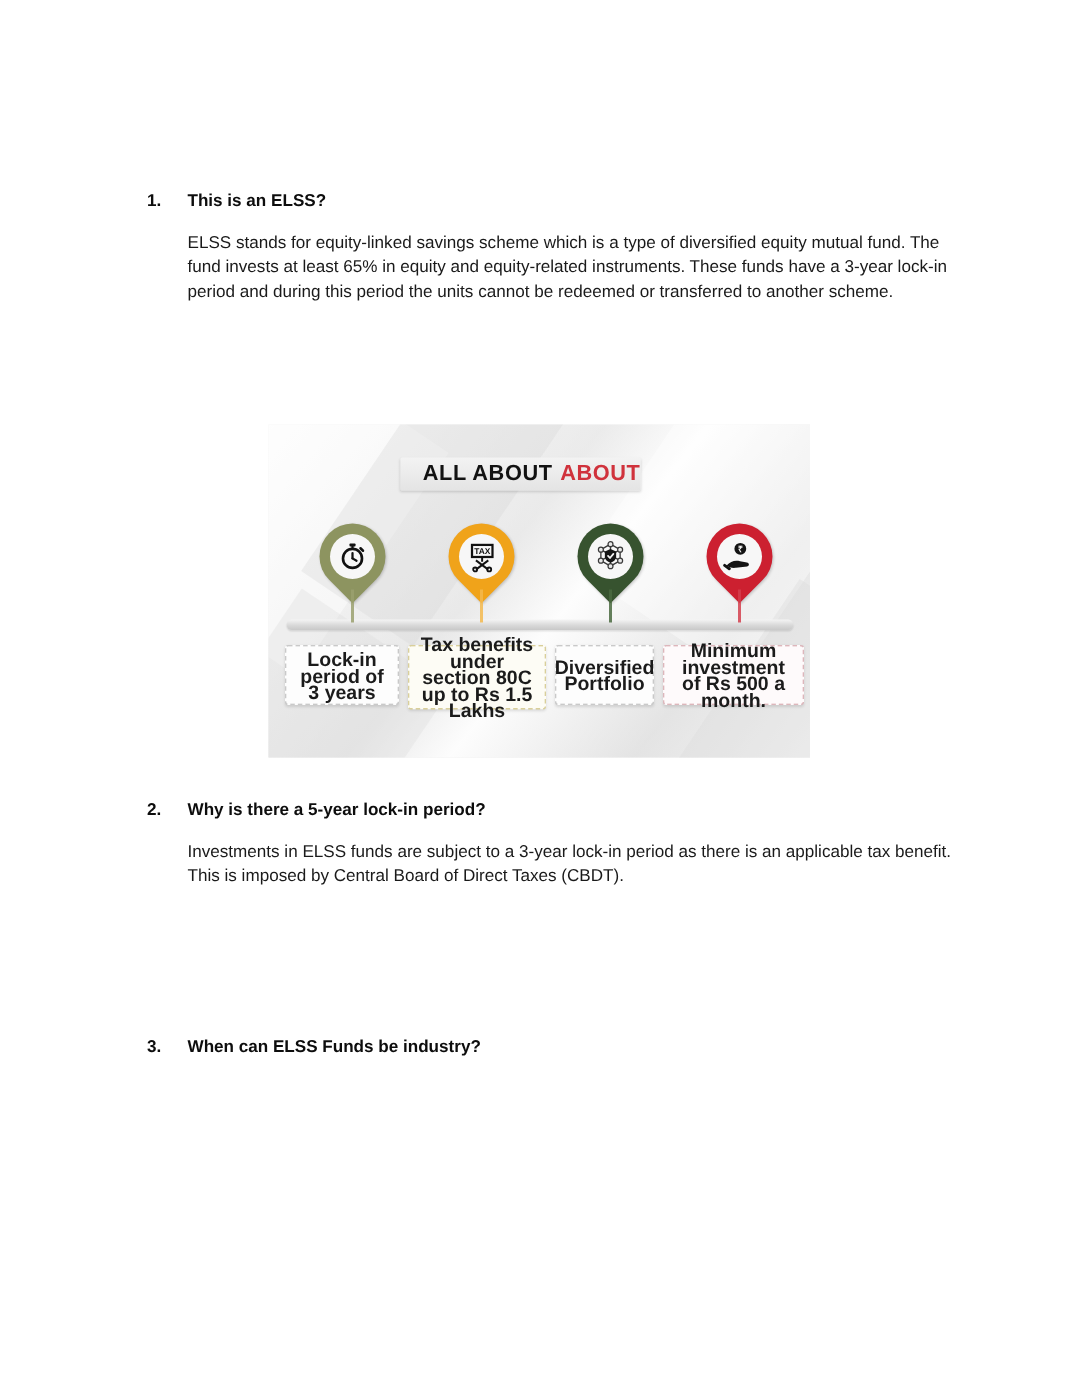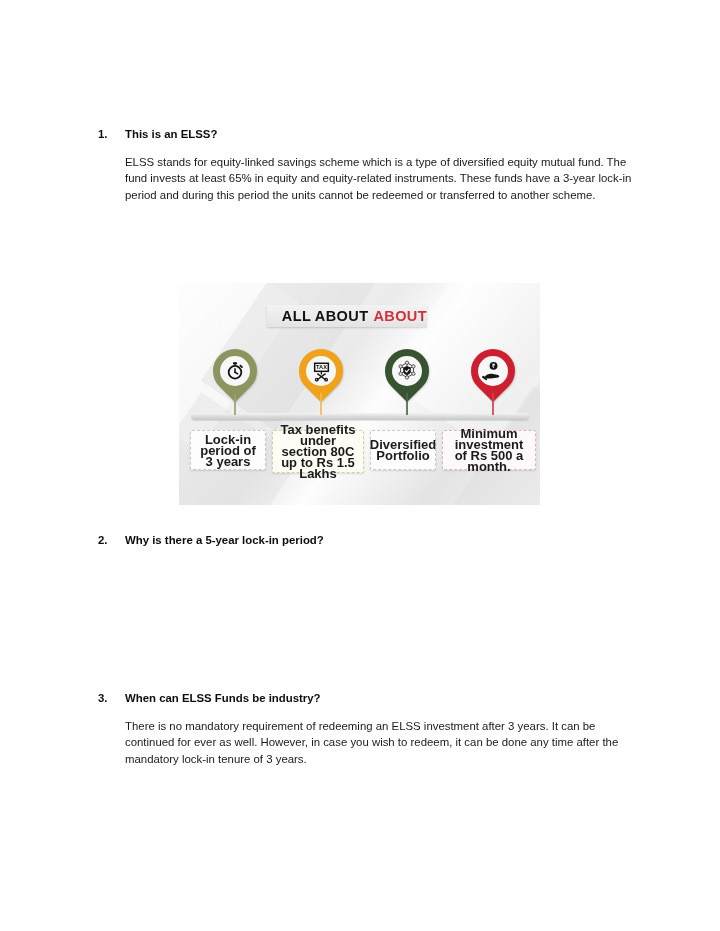--- a/index.html
+++ b/index.html
@@ -291,23 +291,23 @@
     <div class="ig-label lab2">Tax benefits under section 80C up to Rs 1.5 Lakhs</div>
     <div class="ig-label lab3">Diversified Portfolio</div>
     <div class="ig-label lab4">Minimum investment of Rs 500 a month.</div>
   </div>
 
   <div class="qa-block" style="top:534px;">
     <div class="q-row">
       <span class="q-num">2.</span>
       <span class="q-text">Why is there a 5-year lock-in period?</span>
     </div>
+    <div class="para gap">Investments in ELSS funds are subject to a 3-year lock-in period as there is an applicable tax benefit. This is imposed by Central Board of Direct Taxes (CBDT).</div>
   </div>
 
   <div class="qa-block" style="top:692px;">
     <div class="q-row">
       <span class="q-num">3.</span>
       <span class="q-text">When can ELSS Funds be industry?</span>
     </div>
-    <div class="para gap">There is no mandatory requirement of redeeming an ELSS investment after 3 years. It can be continued for ever as well. However, in case you wish to redeem, it can be done any time after the mandatory lock-in tenure of 3 years.</div>
   </div>
 
 </div>
 
 </body></html>

